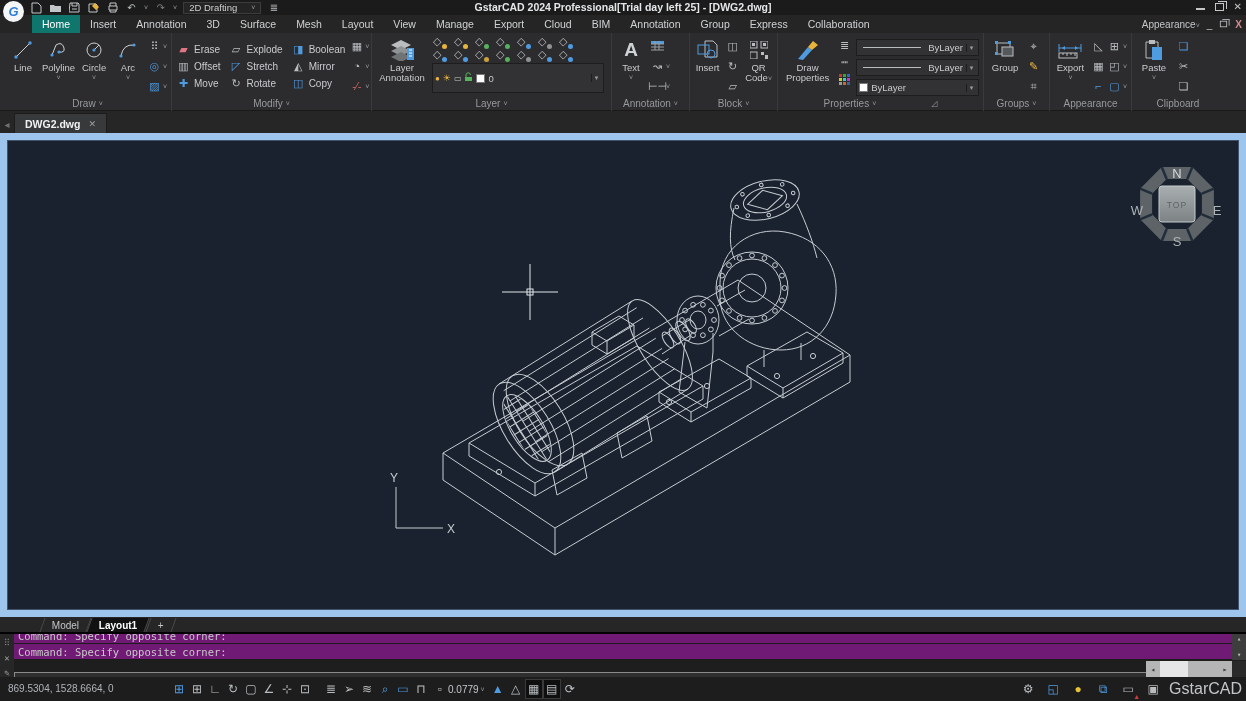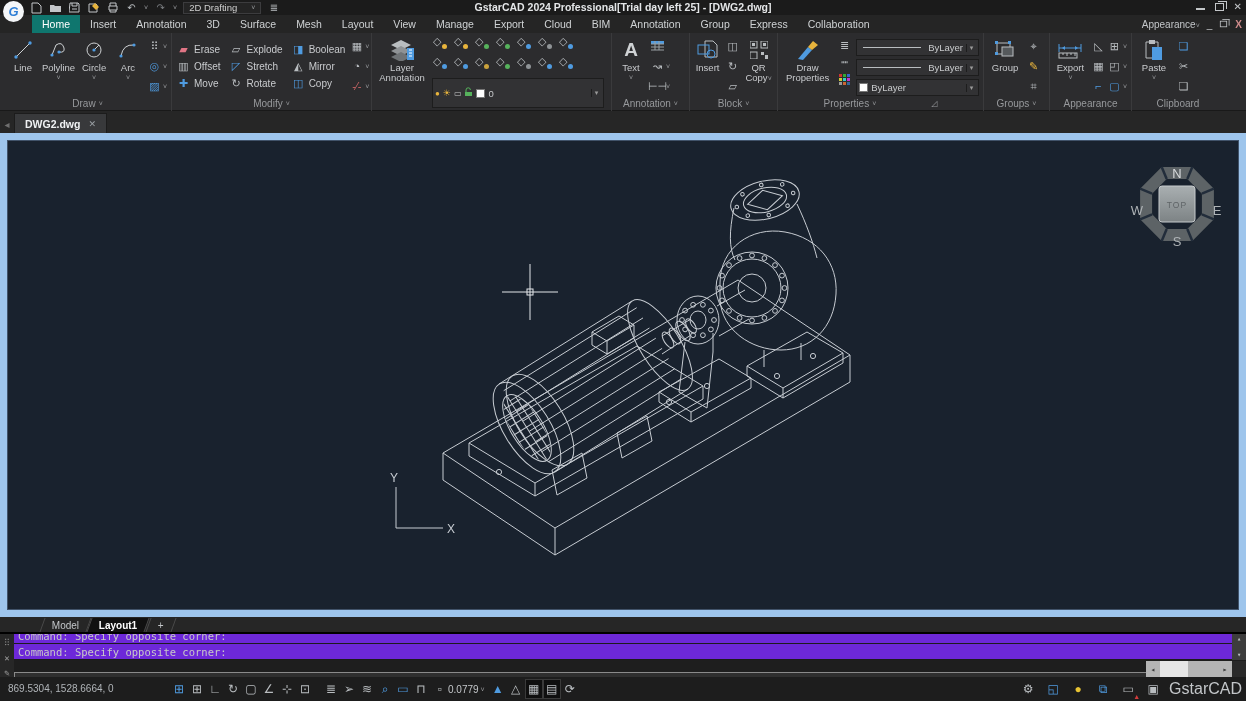--- a/index.html
+++ b/index.html
@@ -56,21 +56,21 @@
   #canvas{position:absolute;inset:0;box-shadow:inset 0 0 0 1px #41536a}
   #canvas svg{position:absolute;left:0;top:0}
   
   #ltabs{position:absolute;left:0;top:617px;width:1246px;height:15px;background:#262626;display:flex;align-items:center;padding-left:42px;font-size:10px}
   .ltab{padding:0 9px;height:14px;display:flex;align-items:center;color:#c3c6c9;border-left:1px solid #4a4a4a;border-right:1px solid #4a4a4a;transform:skewX(-20deg);background:#262626}
   .ltab>span{transform:skewX(20deg)}
   .ltab.active{background:#111;color:#fff;font-weight:bold}
   
   #cmd{position:absolute;left:0;top:632px;width:1246px;height:45px;background:#1e1e1e;border-top:2px solid #000;font-family:"DejaVu Sans Mono",monospace;font-size:10.5px;color:#c8c8c8}
   #cmd-gutter{position:absolute;left:0;top:0;width:14px;height:45px;background:#272727;display:flex;flex-direction:column;align-items:center;justify-content:space-between;padding:1px 0;color:#9a9a9a;font-size:9px}
-  .cmdrow{position:absolute;left:14px;background:#6d28d9;border-bottom:1px solid #1c1c1c;display:flex;align-items:center;padding-left:4px;white-space:nowrap;overflow:hidden}
+  .cmdrow{position:absolute;left:14px;background:#701a75;border-bottom:1px solid #1c1c1c;display:flex;align-items:center;padding-left:4px;white-space:nowrap;overflow:hidden}
   #cmdrow1{top:0;height:10px;width:1218px}
   #cmdrow1 span{transform:translateY(-3px);display:inline-block}
   #cmdrow2{top:10px;height:16px;width:1218px}
   #cmdrow3{top:38px;height:17px;width:1218px;border:1px solid #8a8a8a;background:#2f2f2f}
   #vsb{position:absolute;right:0;top:0;width:14px;height:26px;background:#3d3d3d;display:flex;flex-direction:column;justify-content:space-between;align-items:center;color:#b9bdc0;font-size:7px;padding:1px 0}
   #hsb{position:absolute;right:14px;top:27px;width:86px;height:16px;background:#b5b5b5;display:flex;align-items:center}
   #hsb .sbtn{width:14px;height:16px;display:flex;align-items:center;justify-content:center;color:#3a3a3a;font-size:8px}
   #hsb .thumb{width:28px;height:16px;background:#e6e6e6}
   #hsb-corner{position:absolute;right:0;top:27px;width:14px;height:16px;background:#2a2a2a}
   
@@ -362,20 +362,24 @@
           <span><svg width="9" height="10">
                 <path d="M2,5 v-2 a2.2,2.2 0 0 1 4.4,0" fill="none" stroke="#56b25c"></path>
                 <rect x="1" y="5" width="7" height="4" fill="#56b25c"></rect>
               </svg></span>
           <span class="swatch"></span>
           <span>0</span>
           <span class="arrow">▾</span>
         </div>
       </div>
     </div>
+    <div class="pl">
+        <span>Layer</span>
+        <span class="chev">˅</span>
+      </div>
   </div>
 
   <div class="panel" style="width:78px">
     <div class="pc">
       <div class="bb" style="width:30px">
         <span class="bi" style="font-size:19px;font-weight:bold;color:#cfd2d4">A</span>
         <span>Text</span>
           <span class="chev">˅</span>
       </div>
       <div class="scol">
@@ -431,21 +435,21 @@
             <svg width="18" height="18">
               <rect x="0" y="0" width="7" height="7" fill="none" stroke="#b9bdc0"></rect>
               <rect x="2" y="2" width="3" height="3" fill="#b9bdc0"></rect>
               <rect x="11" y="0" width="7" height="7" fill="none" stroke="#b9bdc0"></rect>
               <rect x="13" y="2" width="3" height="3" fill="#b9bdc0"></rect>
               <rect x="0" y="11" width="7" height="7" fill="none" stroke="#b9bdc0"></rect>
               <rect x="11" y="11" width="3" height="3" fill="#b9bdc0"></rect>
               <rect x="15" y="14" width="3" height="4" fill="#b9bdc0"></rect>
             </svg>
           </span>
-        <span><span>QR Copy</span><span class="chev">˅</span></span>
+        <span><span>QR Code</span><span class="chev">˅</span></span>
       </div>
     </div>
     <div class="pl">
         <span>Block</span>
         <span class="chev">˅</span>
       </div>
   </div>
 
   <div class="panel" style="width:206px">
     <div class="pc">

